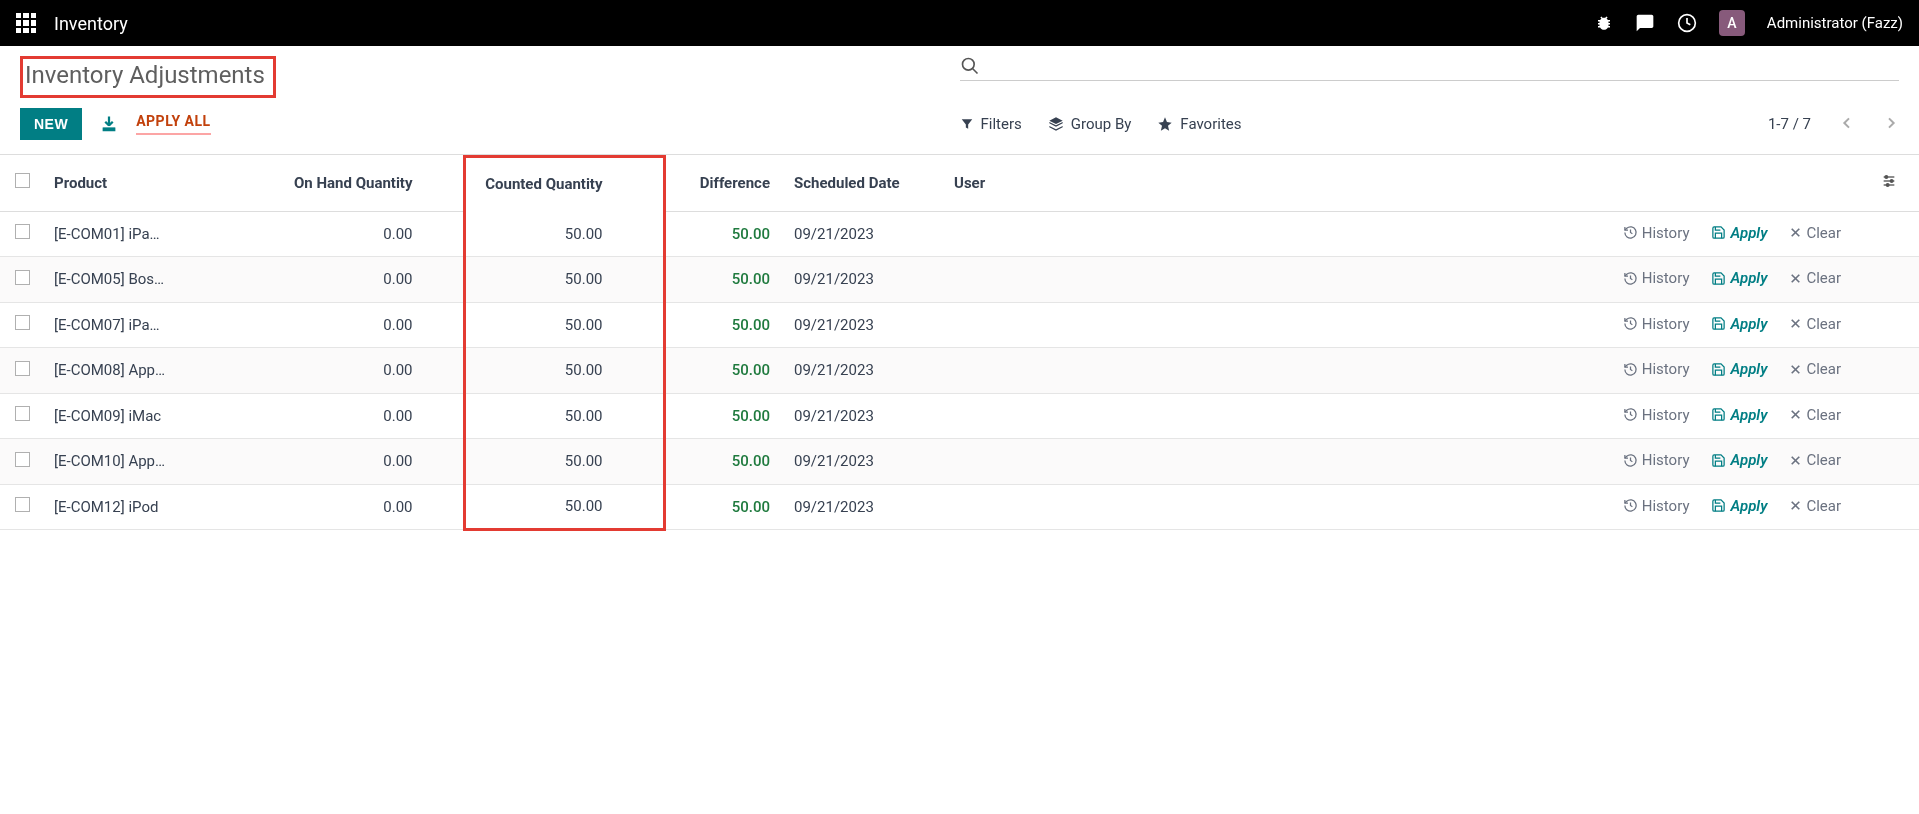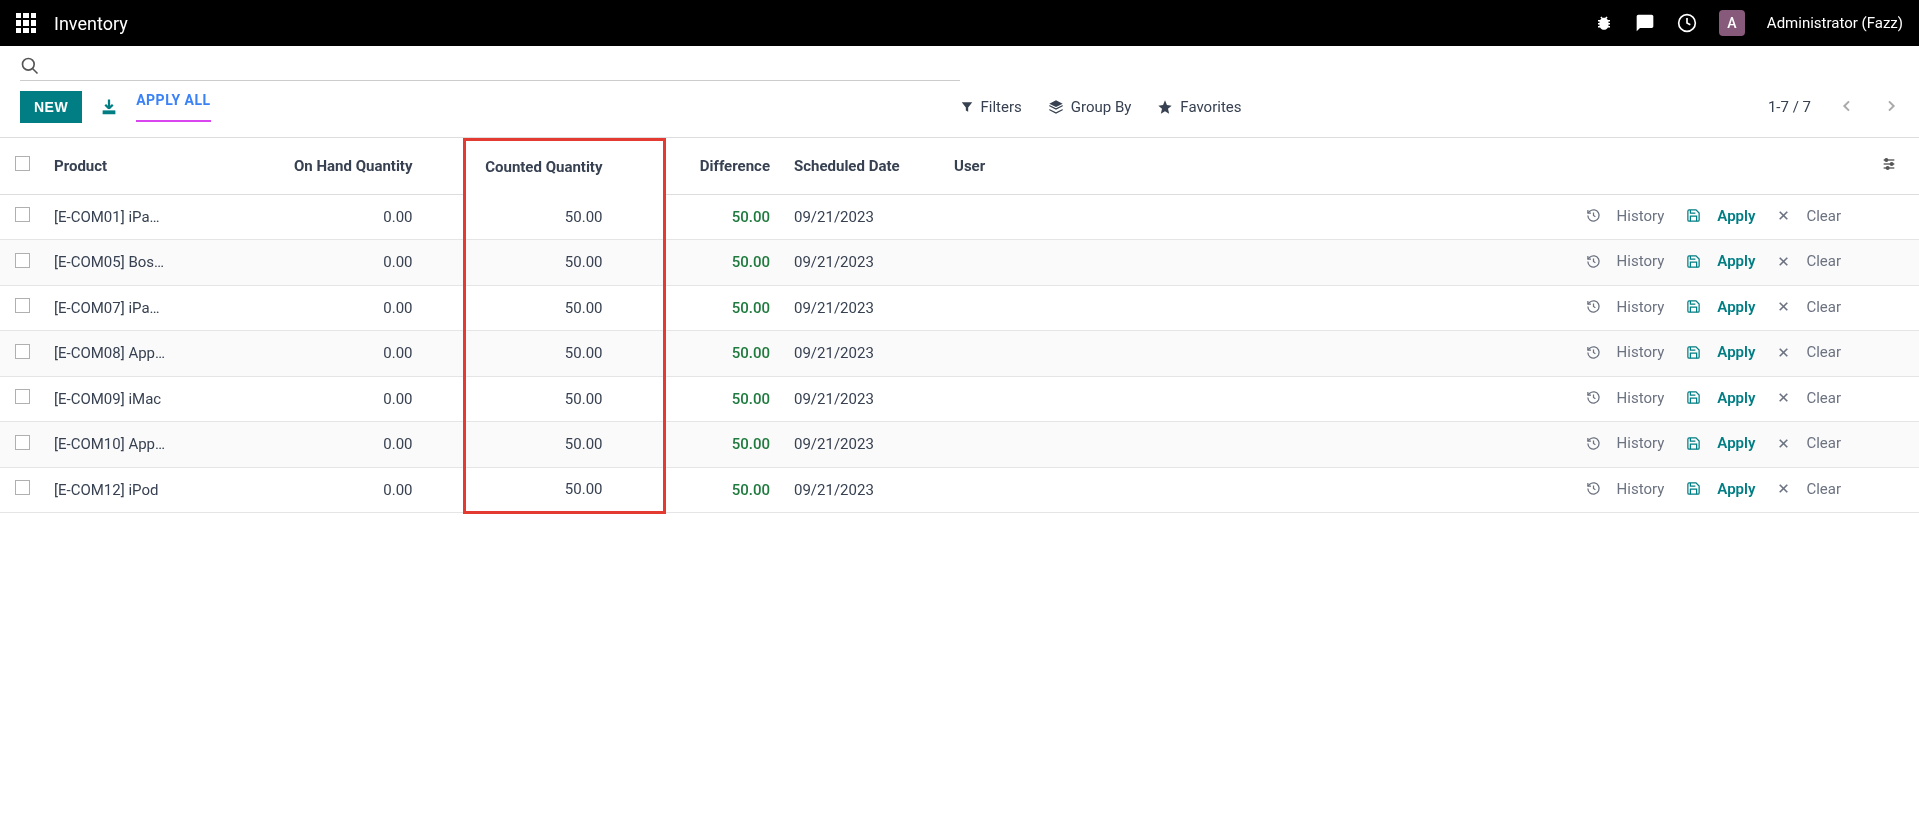--- a/index.html
+++ b/index.html
@@ -26,21 +26,21 @@
 .breadcrumb { font-size: 24px; color: #5f5f5f; }
 .search-wrap { display: flex; align-items: center; border-bottom: 1px solid #ccc; padding-bottom: 4px; }
 .search-input { border: none; outline: none; flex: 1; font-size: 16px; padding: 6px 0; color: #666; }
 .search-icon { cursor: pointer; }
 
 .cp-row2 { display: flex; padding: 10px 20px 14px 20px; align-items: center; }
 .cp-row2-left { flex: 0 0 50%; display: flex; align-items: center; gap: 18px; }
 .cp-row2-right { flex: 0 0 50%; display: flex; align-items: center; gap: 26px; }
 .btn-new { background: #017e84; color: #fff; border: none; padding: 8px 14px; font-weight: 700; font-size: 14px; cursor: pointer; letter-spacing: 0.5px; }
 .dl-icon { cursor: pointer; color: #017e84; }
-.apply-all { color: #3b82f6; font-weight: 700; border-bottom: 2px solid #d946ef; padding-bottom: 12px; cursor: pointer; letter-spacing: 0.5px; }
+.apply-all { color: #c2410c; font-weight: 700; border-bottom: 2px solid #fca5a5; padding-bottom: 4px; cursor: pointer; letter-spacing: 0.5px; }
 .filter-btn { display: flex; align-items: center; gap: 7px; color: #374151; cursor: pointer; font-size: 15px; }
 .pager { margin-left: auto; display: flex; gap: 28px; color: #374151; font-size: 15px; }
 .pager-arrow { cursor: pointer; color: #aaa; }
 
 
 .table-wrap { border-top: 1px solid #ddd; }
 table { width: 100%; border-collapse: collapse; }
 thead th { text-align: left; font-weight: 700; font-size: 15px; color: #374151; padding: 16px 10px 18px 10px; border-bottom: 1px solid #ddd; background: #fff; }
 tbody tr { border-bottom: 1px solid #e5e5e5; }
 tbody tr:nth-child(even) { background: #fbfafa; }
@@ -49,22 +49,22 @@
 .checkbox { width: 15px; height: 15px; border: 1px solid #b0b0b0; display: inline-block; cursor: pointer; background: #fff; }
 .col-product { width: 220px; }
 .col-onhand { width: 200px; text-align: right; padding-right: 50px !important; }
 .col-counted { width: 200px; text-align: right; padding-right: 60px !important; }
 .col-diff { width: 120px; text-align: right; padding-right: 14px !important; }
 .col-date { width: 160px; }
 .col-user { width: 140px; }
 .col-actions { text-align: right; padding-right: 30px !important; }
 .diff-pos { color: #1f7a3e; font-weight: 500;}
 .row-actions { display: inline-flex; gap: 22px; align-items: center; }
-.row-action { display: inline-flex; align-items: center; gap: 16px; cursor: pointer; color: #6b7280; font-size: 15px; }
-.row-action.apply { color: #017e84; font-weight: 600; }
+.row-action { display: inline-flex; align-items: center; gap: 4px; cursor: pointer; color: #6b7280; font-size: 15px; }
+.row-action.apply { color: #017e84; font-weight: 600; font-style: italic; }
 .highlight-col-th { border: 3px solid #e33b32; border-bottom: none; margin:0;}
 .highlight-col-td { border-left: 3px solid #e33b32; border-right: 3px solid #e33b32; }
 tbody tr:last-child .highlight-col-td { border-bottom: 3px solid #e33b32; }
 .th-settings { width: 40px; text-align: right; padding-right: 22px !important; }
 .settings-icon { cursor: pointer; }
 </style>
 </head>
 <body>
 
 <div class="navbar">
@@ -93,20 +93,25 @@
         <path fill="none" stroke="#fff" stroke-width="2" d="M12 2a10 10 0 1 0 0 20 10 10 0 0 0 0-20zm0 4v6l4 2"></path>
       </svg>
     <div class="avatar">
         <span>A</span>
       </div>
     <span class="user-name">Administrator (Fazz)</span>
   </div>
 </div>
 
 <div class="control-panel">
+  <div class="cp-left">
+    <div class="breadcrumb-box">
+      <span class="breadcrumb">Inventory Adjustments</span>
+    </div>
+  </div>
   <div class="cp-right">
     <div class="search-wrap">
       <svg class="search-icon" width="20" height="20" viewBox="0 0 24 24" fill="none" stroke="#555" stroke-width="2">
           <circle cx="10" cy="10" r="7"></circle>
           <line x1="21" y1="21" x2="15" y2="15"></line>
         </svg>
     </div>
   </div>
 </div>
 

